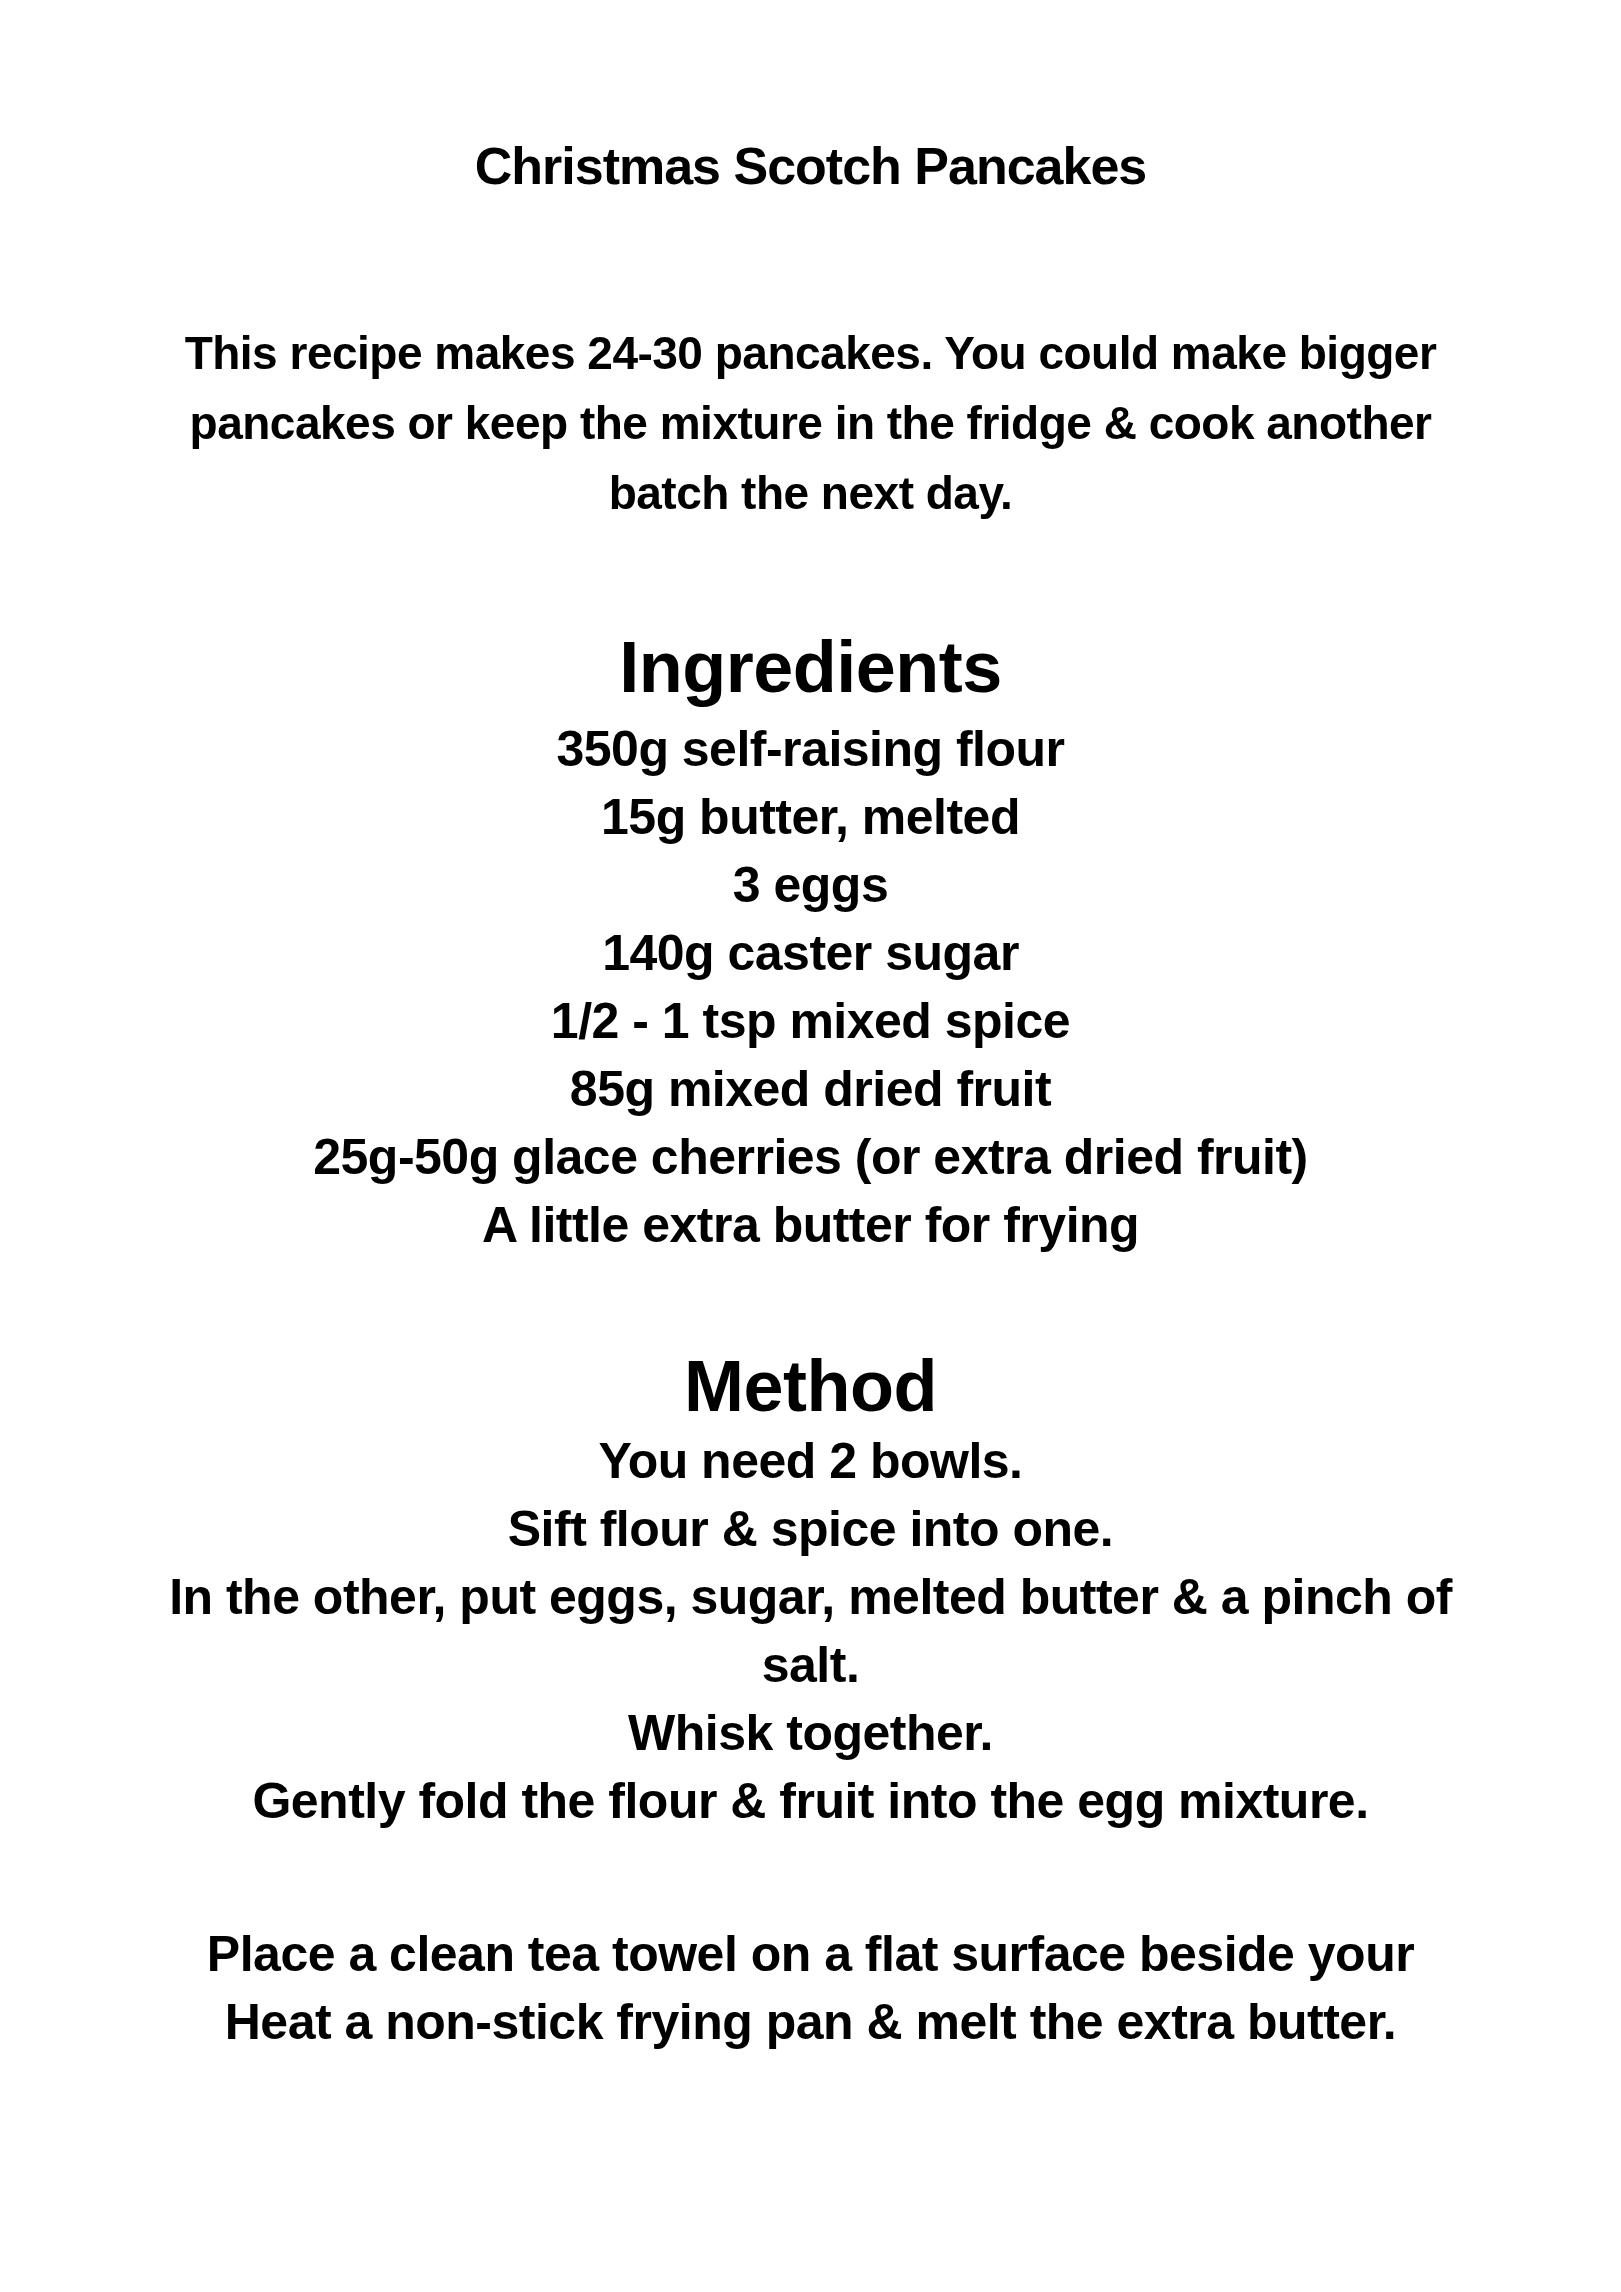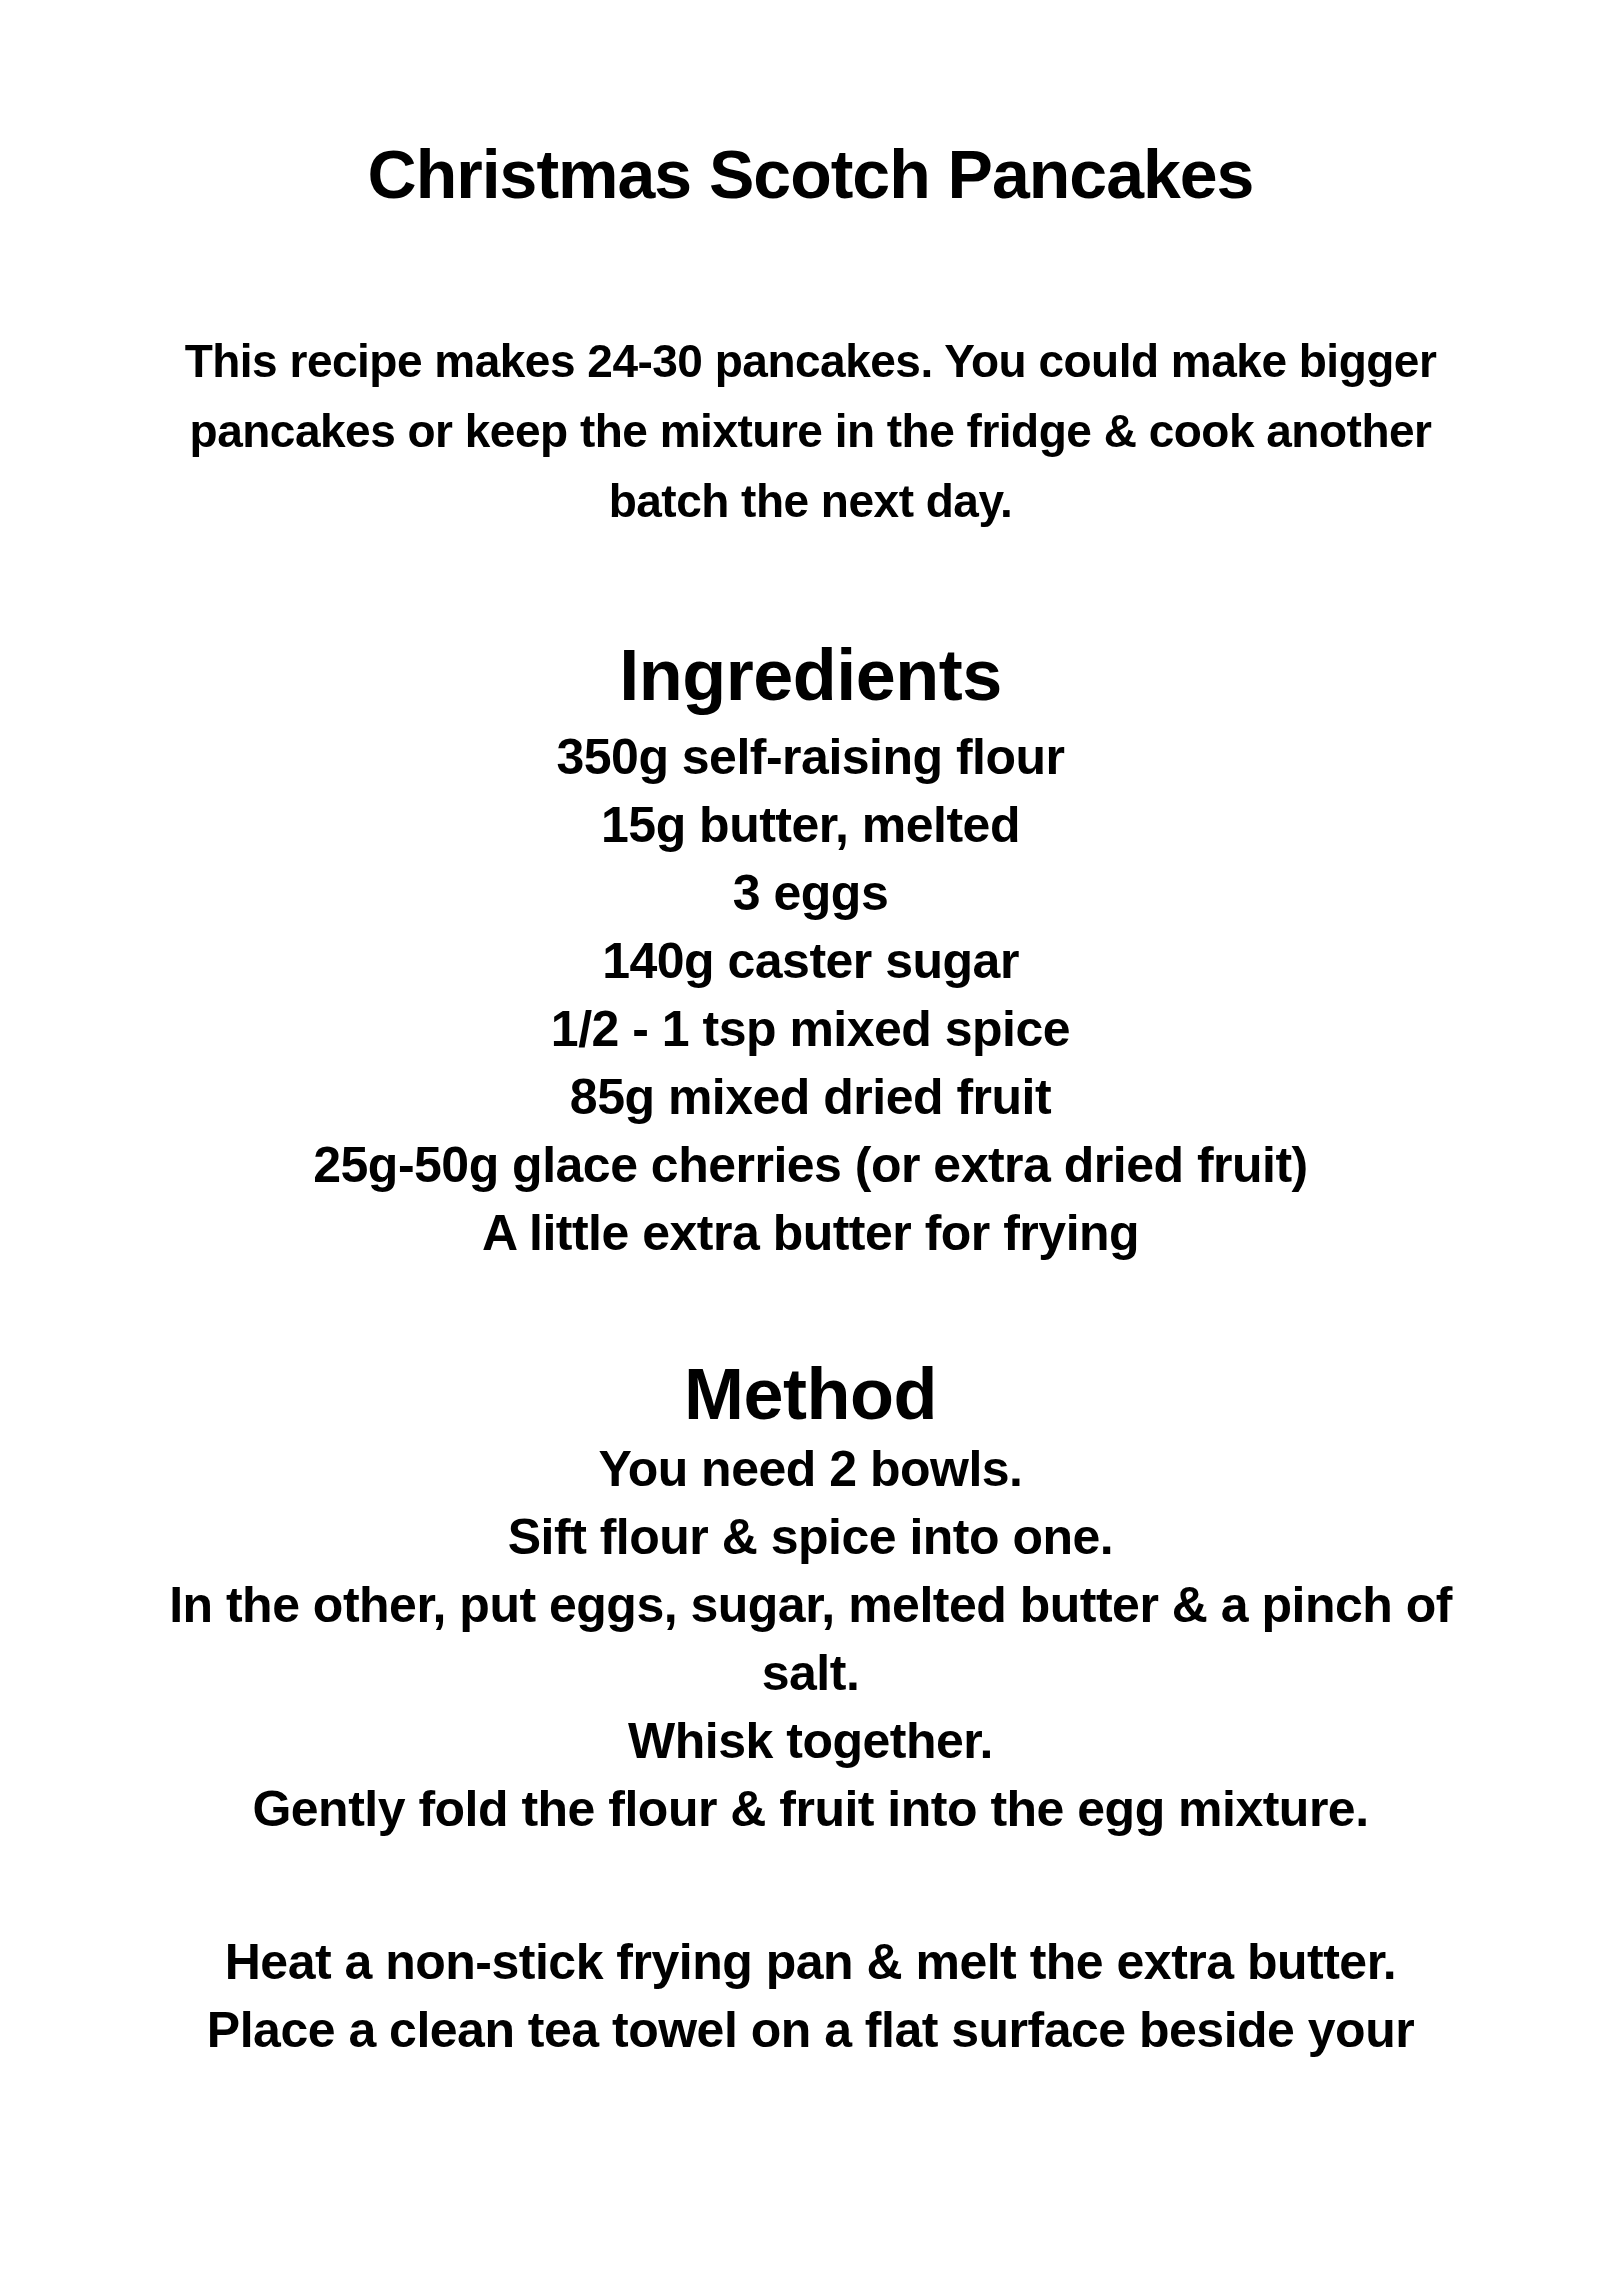--- a/index.html
+++ b/index.html
@@ -12,23 +12,23 @@
     width: 1621px;
     height: 2293px;
     background: #ffffff;
     color: #000000;
     font-family: "Liberation Sans", "DejaVu Sans", sans-serif;
     font-weight: 700;
     text-align: center;
     overflow: hidden;
   }
   .title {
-    margin: 16px;
+    margin: 8px;
     padding-top: 114px;
-    font-size: 68px;
+    font-size: 52px;
     line-height: 88px;
     letter-spacing: -1px;
     white-space: nowrap;
   }
   .intro {
     margin: 108px 0 0 0;
     font-size: 46px;
     line-height: 70px;
     letter-spacing: -0.5px;
   }
@@ -82,18 +82,18 @@
   <div class="body-lines method-steps-1">
     <div class="line">You need 2 bowls.</div>
     <div class="line">Sift flour &amp; spice into one.</div>
     <div class="line">In the other, put eggs, sugar, melted butter &amp; a pinch of</div>
     <div class="line">salt.</div>
     <div class="line">Whisk together.</div>
     <div class="line">Gently fold the flour &amp; fruit into the egg mixture.</div>
   </div>
 
   <div class="body-lines method-steps-2">
+    <div class="line">Place a clean tea towel on a flat surface beside your</div>
     <div class="line">Heat a non-stick frying pan &amp; melt the extra butter.</div>
-    <div class="line">Place a clean tea towel on a flat surface beside your</div>
   </div>
 
 </div>
 
 
 </body></html>

